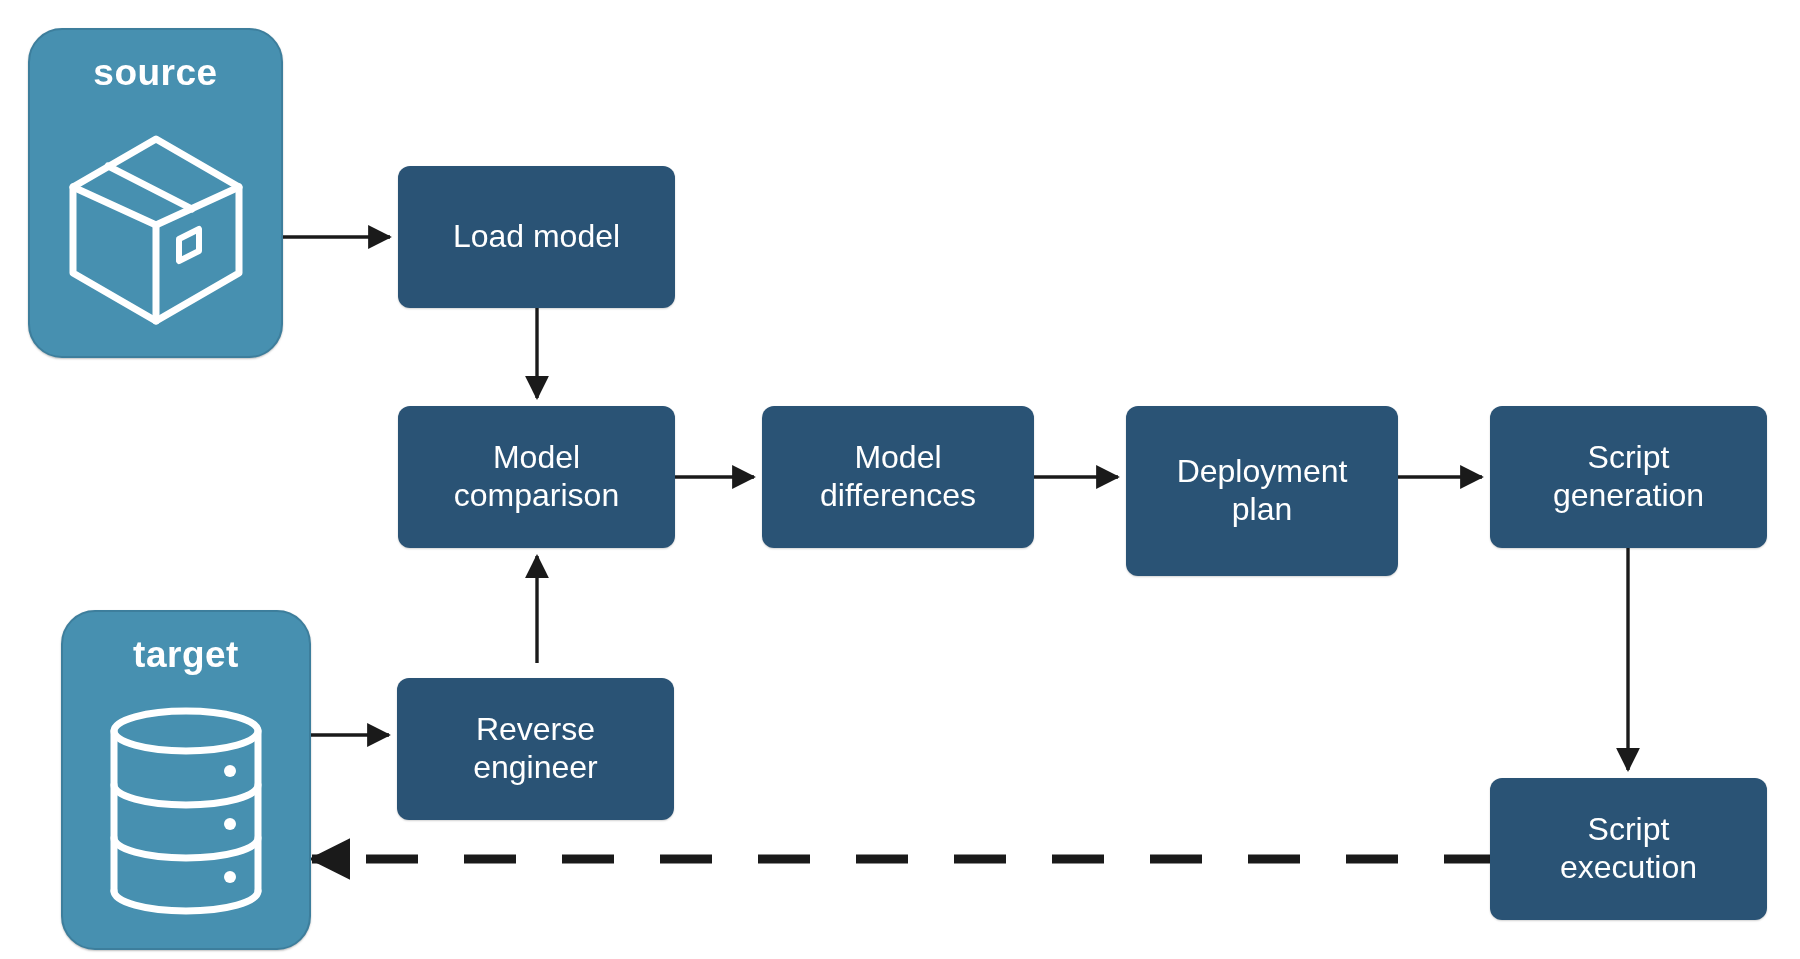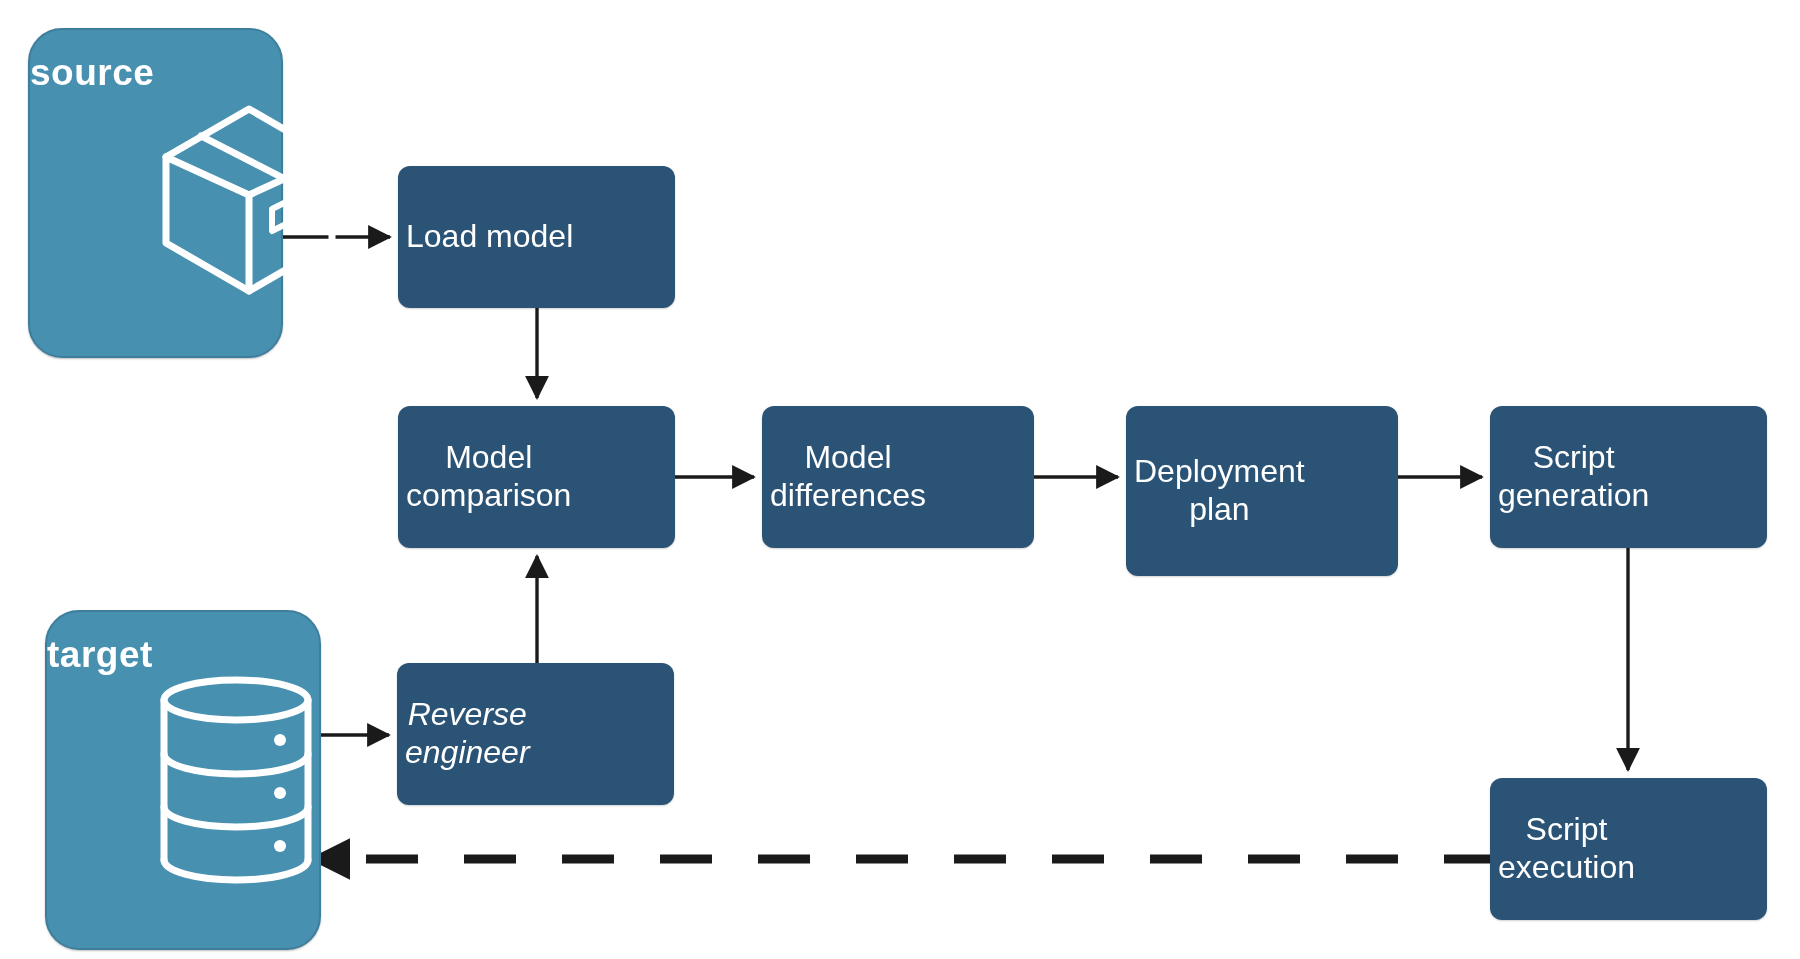--- a/index.html
+++ b/index.html
@@ -26,21 +26,22 @@
     pointer-events: none;
   }
   
   .endpoint {
     position: absolute;
     box-sizing: border-box;
     background: #4790b0;
     border: 2px solid #3d7e9c;
     border-radius: 34px;
     display: flex;
-    flex-direction: row;
+    flex-direction: column;
+    align-items: center;
     box-shadow: 0 1px 2px rgba(0,0,0,0.25);
   }
   .endpoint-label {
     color: #ffffff;
     font-weight: bold;
     font-size: 37px;
     letter-spacing: 0.5px;
     line-height: 1;
     margin-top: 24px;
   }
@@ -52,20 +53,21 @@
     width: 100%;
   }
   
   .process {
     position: absolute;
     box-sizing: border-box;
     background: #2a5375;
     border-radius: 12px;
     display: flex;
     align-items: center;
+    justify-content: center;
     text-align: center;
     color: #ffffff;
     font-size: 32px;
     line-height: 1.18;
     padding: 4px 8px;
     box-shadow: 0 1px 2px rgba(0,0,0,0.18);
   }
   .process span { display: block; white-space: pre-line; }
 </style>
 </head>
@@ -112,21 +114,21 @@
         <path d="M 95 104 L 95 200"></path>
         <path d="M 12 66 L 95 104 L 178 66"></path>
 
         <path d="M 47 45 L 131 88"></path>
 
         <path d="M 118 118 L 138 108 L 138 130 L 118 140 Z" stroke-width="6"></path>
       </svg>
     </div>
   </div>
 
-  <div class="endpoint" style="left:45px; top:610px; width:276px; height:340px;">
+  <div class="endpoint" style="left:61px; top:610px; width:250px; height:340px;">
     <div class="endpoint-label">target</div>
     <div class="endpoint-icon">
       <svg width="160" height="212" viewBox="0 0 160 212" fill="none" stroke="#ffffff" stroke-width="7" stroke-linejoin="round" stroke-linecap="round">
 
         <path d="M 8 26 L 8 186"></path>
         <path d="M 152 26 L 152 186"></path>
 
         <ellipse cx="80" cy="26" rx="72" ry="20"></ellipse>
 
         <path d="M 8 80 A 72 20 0 0 0 152 80"></path>
@@ -163,18 +165,18 @@
   <div class="process" style="left:1490px; top:406px; width:277px; height:142px;">
     <span>Script
 generation</span>
   </div>
 
   <div class="process" style="left:1490px; top:778px; width:277px; height:142px;">
     <span>Script
 execution</span>
   </div>
 
-  <div class="process" style="left:397px; top:663px; width:277px; height:142px;font-style:italic;">
+  <div class="process" style="left:397px; top:678px; width:277px; height:142px;">
     <span>Reverse
 engineer</span>
   </div>
 
 </div>
 
 </body></html>

